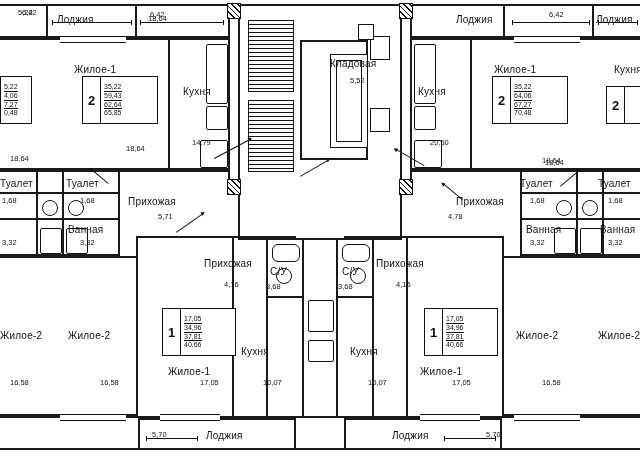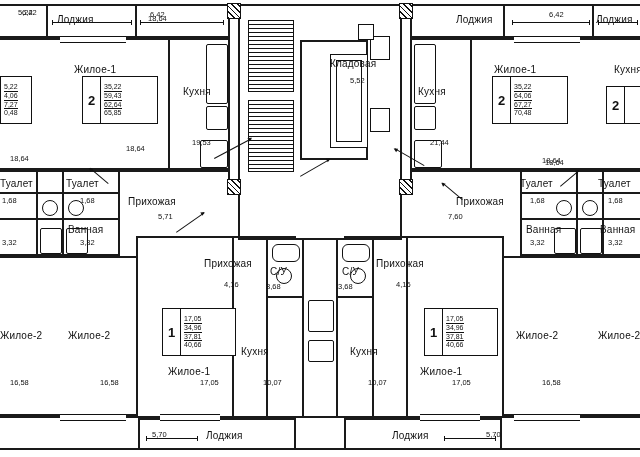--- a/index.html
+++ b/index.html
@@ -194,27 +194,27 @@
   <div class="hatch" style="left:400px;top:4px;width:12px;height:14px;"></div>
   <div class="hatch" style="left:228px;top:180px;width:12px;height:14px;"></div>
   <div class="hatch" style="left:400px;top:180px;width:12px;height:14px;"></div>
 
   <div class="room-label" style="left:57px;top:14px;">Лоджия</div>
   <div class="dim" style="left:22px;top:8px;">6,42</div>
   <div class="dim" style="left:148px;top:14px;">18,64</div>
 
   <div class="room-label" style="left:74px;top:64px;">Жилое-1</div>
   <div class="room-label" style="left:183px;top:86px;">Кухня</div>
-  <div class="dim" style="left:192px;top:138px;">19,53</div>
+  <div class="dim" style="left:192px;top:138px;">14,79</div>
 
   <div class="room-label" style="left:330px;top:58px;">Кладовая</div>
   <div class="dim" style="left:350px;top:76px;">5,52</div>
 
   <div class="room-label" style="left:418px;top:86px;">Кухня</div>
-  <div class="dim" style="left:430px;top:138px;">21,44</div>
+  <div class="dim" style="left:430px;top:138px;">20,50</div>
 
   <div class="room-label" style="left:494px;top:64px;">Жилое-1</div>
   <div class="dim" style="left:545px;top:158px;">18,64</div>
   <div class="dim" style="left:126px;top:144px;">18,64</div>
 
   <div class="room-label" style="left:456px;top:14px;">Лоджия</div>
   <div class="dim" style="left:549px;top:10px;">6,42</div>
   <div class="room-label" style="left:596px;top:14px;">Лоджия</div>
   <div class="dim" style="left:150px;top:10px;">6,42</div>
   <div class="room-label" style="left:614px;top:64px;">Кухня</div>
@@ -234,21 +234,21 @@
   <div class="room-label" style="left:204px;top:258px;">Прихожая</div>
   <div class="dim" style="left:224px;top:280px;">4,16</div>
   <div class="room-label" style="left:270px;top:266px;">С/У</div>
   <div class="dim" style="left:266px;top:282px;">3,68</div>
   <div class="room-label" style="left:342px;top:266px;">С/У</div>
   <div class="dim" style="left:338px;top:282px;">3,68</div>
   <div class="room-label" style="left:376px;top:258px;">Прихожая</div>
   <div class="dim" style="left:396px;top:280px;">4,16</div>
 
   <div class="room-label" style="left:456px;top:196px;">Прихожая</div>
-  <div class="dim" style="left:448px;top:212px;">7,60</div>
+  <div class="dim" style="left:448px;top:212px;">4,78</div>
   <div class="room-label" style="left:526px;top:224px;">Ванная</div>
   <div class="dim" style="left:530px;top:238px;">3,32</div>
   <div class="room-label" style="left:520px;top:178px;">Туалет</div>
   <div class="dim" style="left:530px;top:196px;">1,68</div>
   <div class="room-label" style="left:598px;top:178px;">Туалет</div>
   <div class="dim" style="left:608px;top:196px;">1,68</div>
   <div class="room-label" style="left:600px;top:224px;">Ванная</div>
   <div class="dim" style="left:608px;top:238px;">3,32</div>
 
   <div class="dim" style="left:10px;top:154px;">18,64</div>

